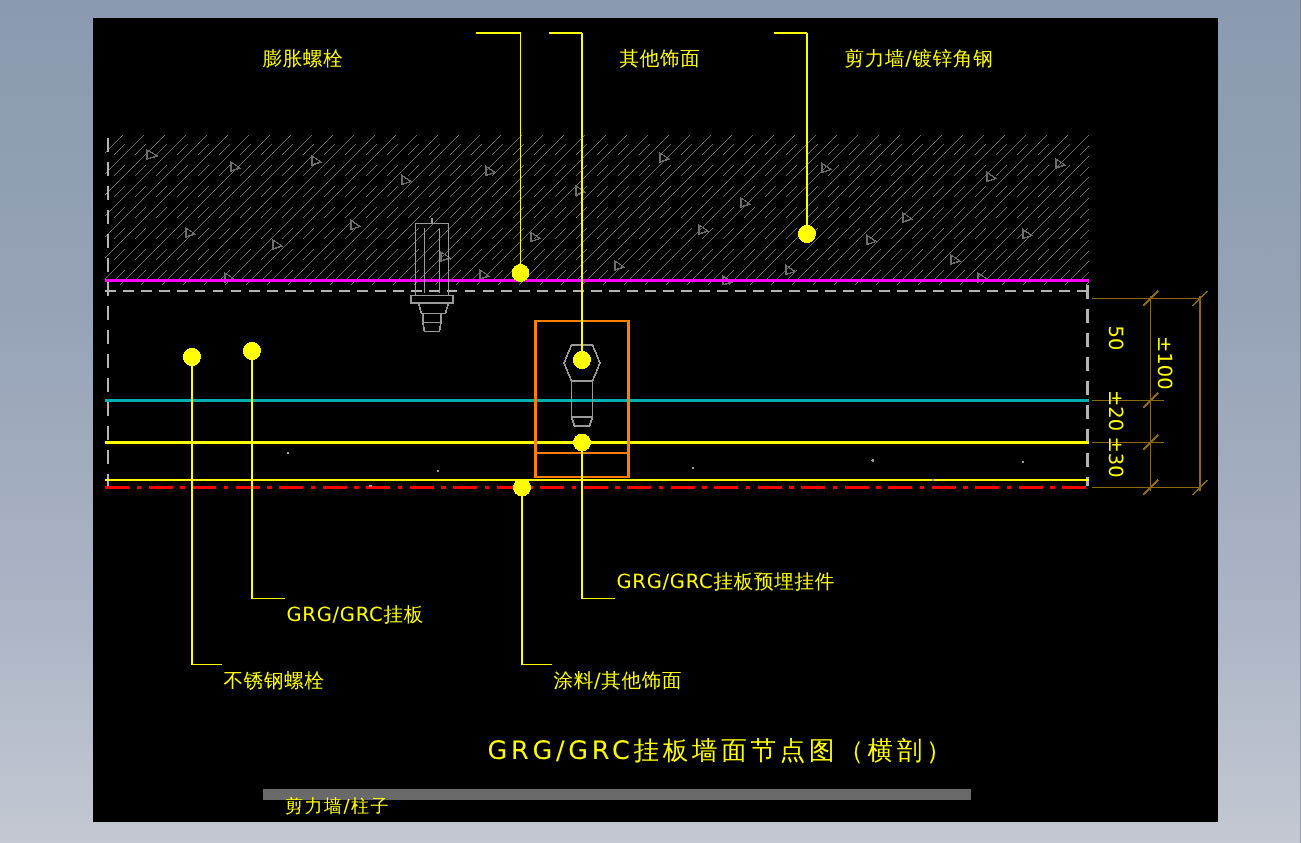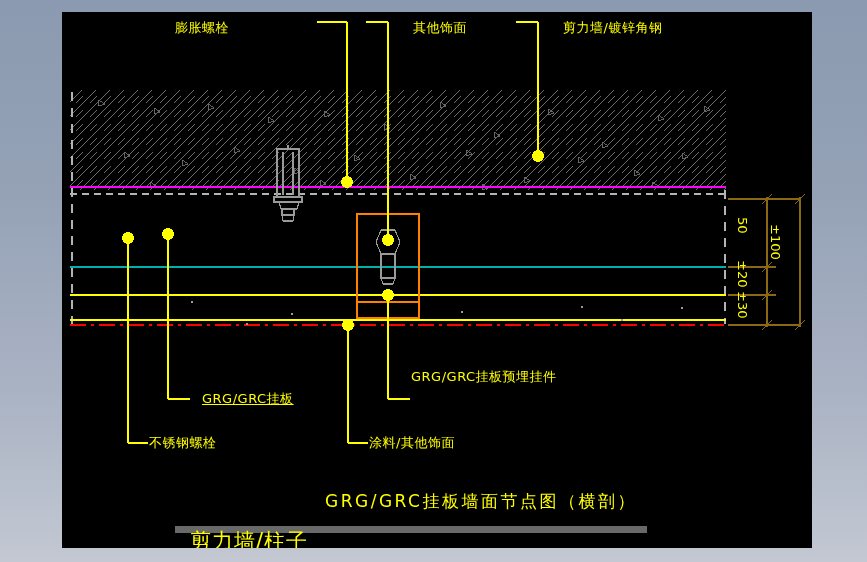--- a/index.html
+++ b/index.html
@@ -42,23 +42,23 @@
     font-family: "DejaVu Sans", "Liberation Sans", sans-serif;
   }
   .dimtxt {
     position: absolute;
     color: #ffff00;
     white-space: nowrap;
     line-height: 1;
     font-family: "DejaVu Sans", "Liberation Sans", sans-serif;
     transform-origin: 0 0;
   }
-  .lbl-sm { font-size: 13px; letter-spacing: 0.5px; }
+  .lbl-sm { font-size: 13px; letter-spacing: 0.5px; margin-top: 12px; }
   .lbl-title { font-size: 17px; letter-spacing: 2.5px; }
-  .lbl-sub { font-size: 21px; letter-spacing: 1px; }
+  .lbl-sub { font-size: 12px; letter-spacing: 1px; }
 </style>
 </head>
 <body>
 
 <div id="app">
 
   <div id="canvas-wrap">
 
     <svg id="dwg" width="750" height="536" viewBox="0 0 750 536" shape-rendering="crispEdges">
 
@@ -230,21 +230,21 @@
       </g>
 
     </svg>
 
     <div class="txt lbl-sm" style="left:113px; top:9px;">膨胀螺栓</div>
 
     <div class="txt lbl-sm" style="left:351px; top:9px;">其他饰面</div>
 
     <div class="txt lbl-sm" style="left:501px; top:9px;">剪力墙/镀锌角钢</div>
 
-    <div class="txt lbl-sm" style="left:140px; top:380px;text-decoration:underline;">GRG/GRC挂板</div>
+    <div class="txt lbl-sm" style="left:129px; top:380px;">GRG/GRC挂板</div>
 
     <div class="txt lbl-sm" style="left:87px; top:424px;">不锈钢螺栓</div>
 
     <div class="txt lbl-sm" style="left:349px; top:358px;">GRG/GRC挂板预埋挂件</div>
 
     <div class="txt lbl-sm" style="left:307px; top:424px;">涂料/其他饰面</div>
 
     <div class="dimtxt" style="left:687px; top:205px; font-size:13px; transform: rotate(90deg);">50</div>
 
     <div class="dimtxt" style="left:687px; top:248px; font-size:13px; transform: rotate(90deg);">±20</div>

